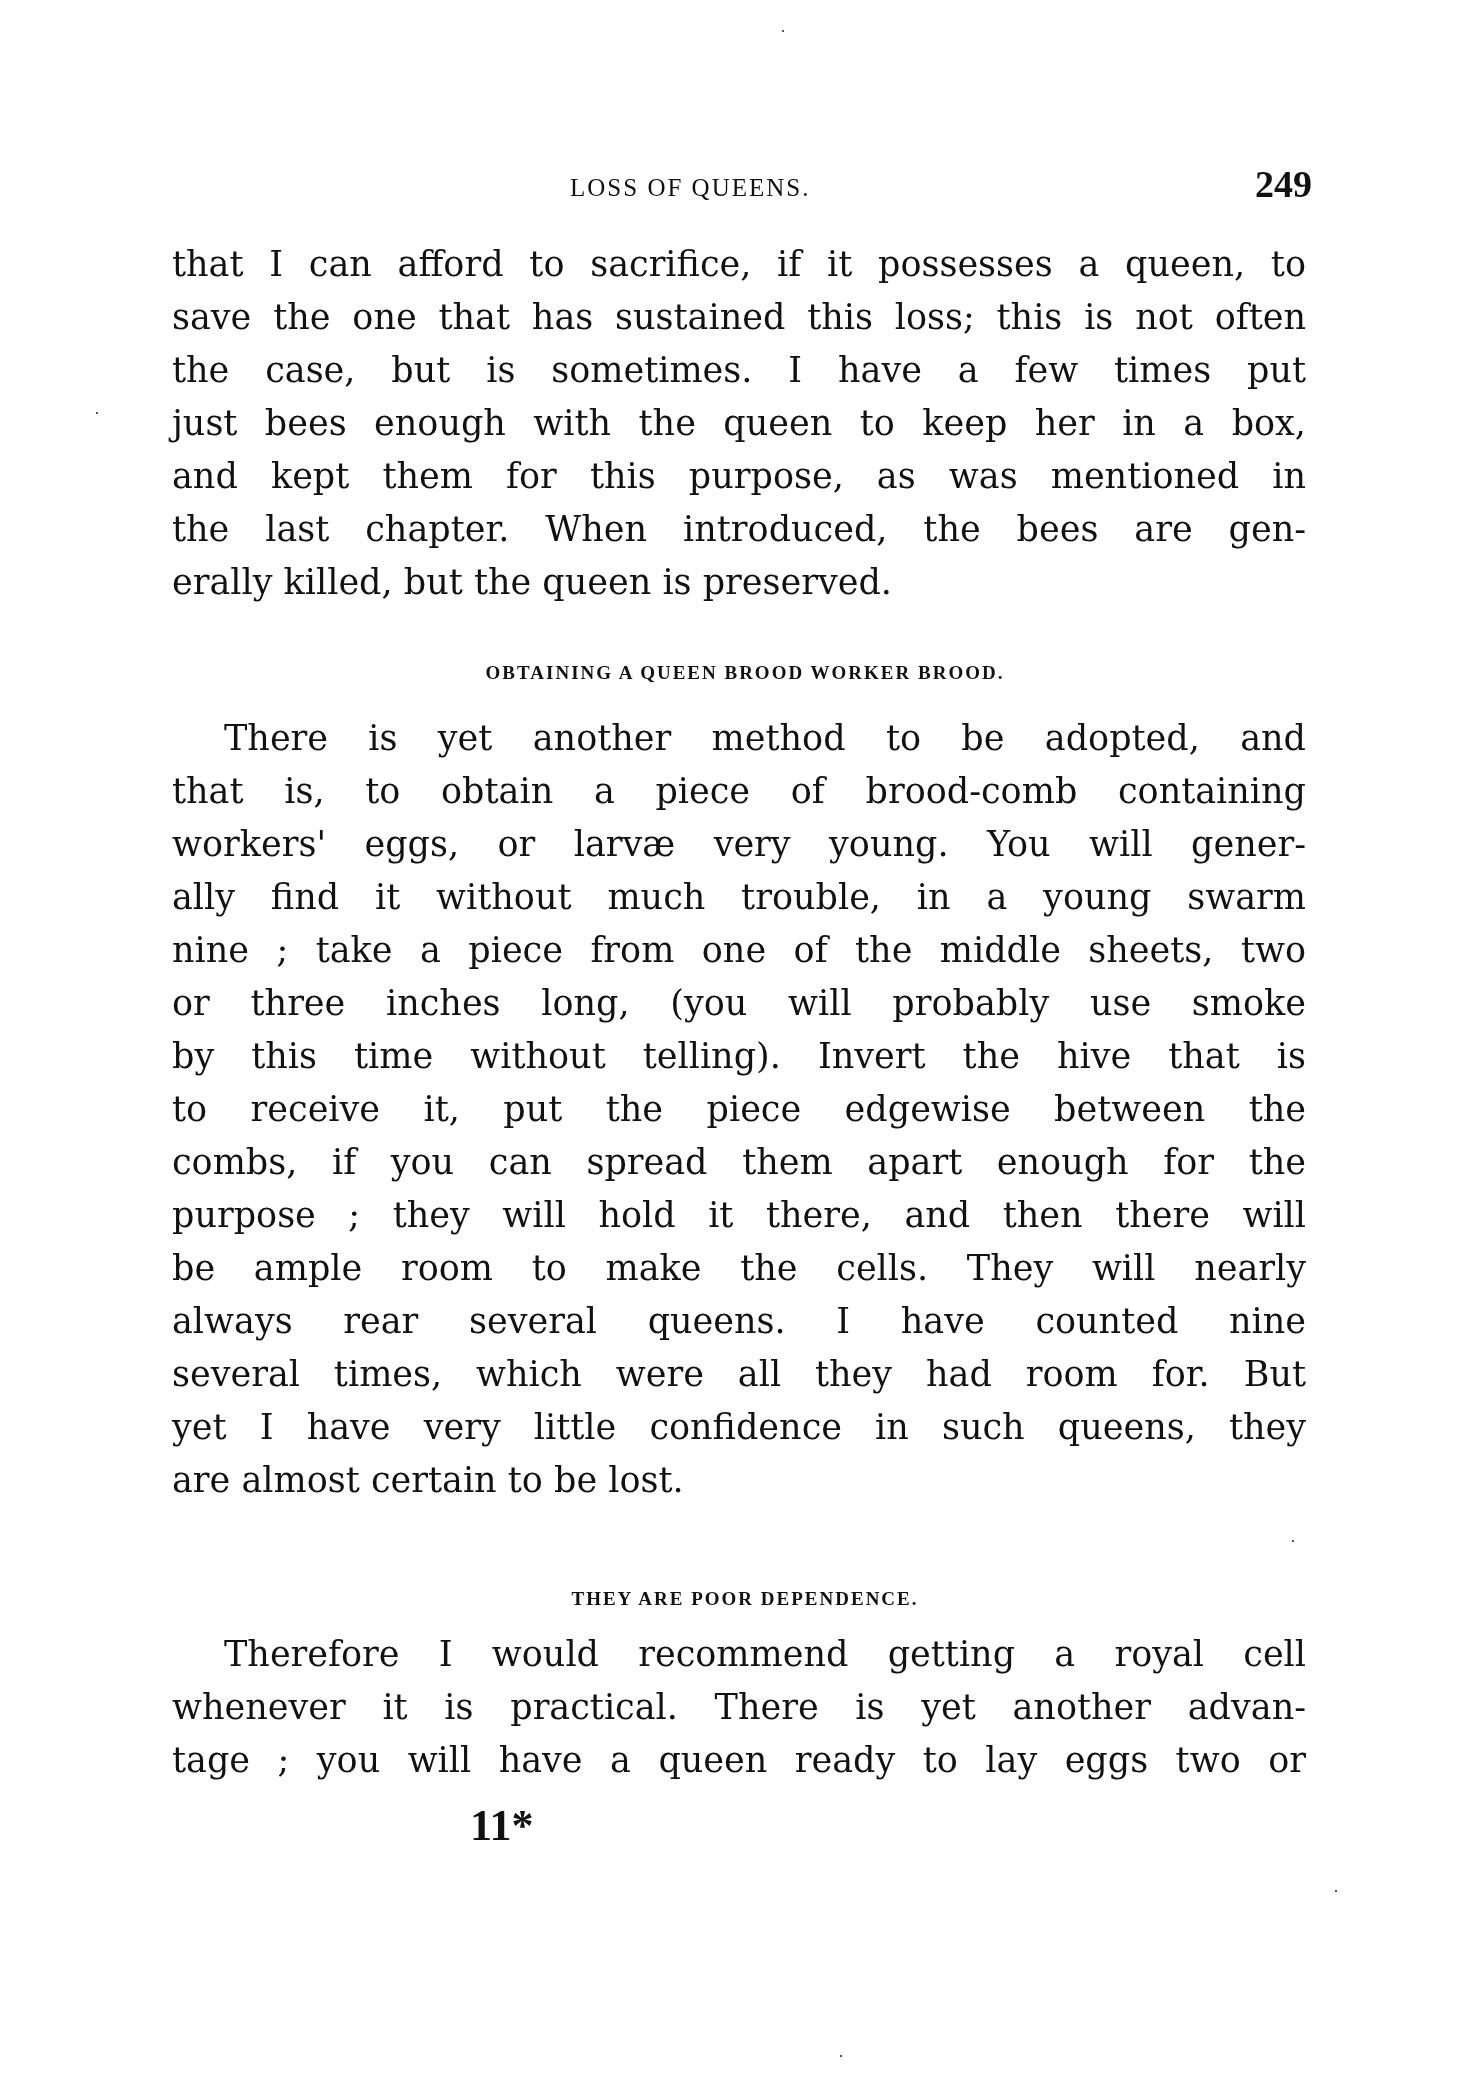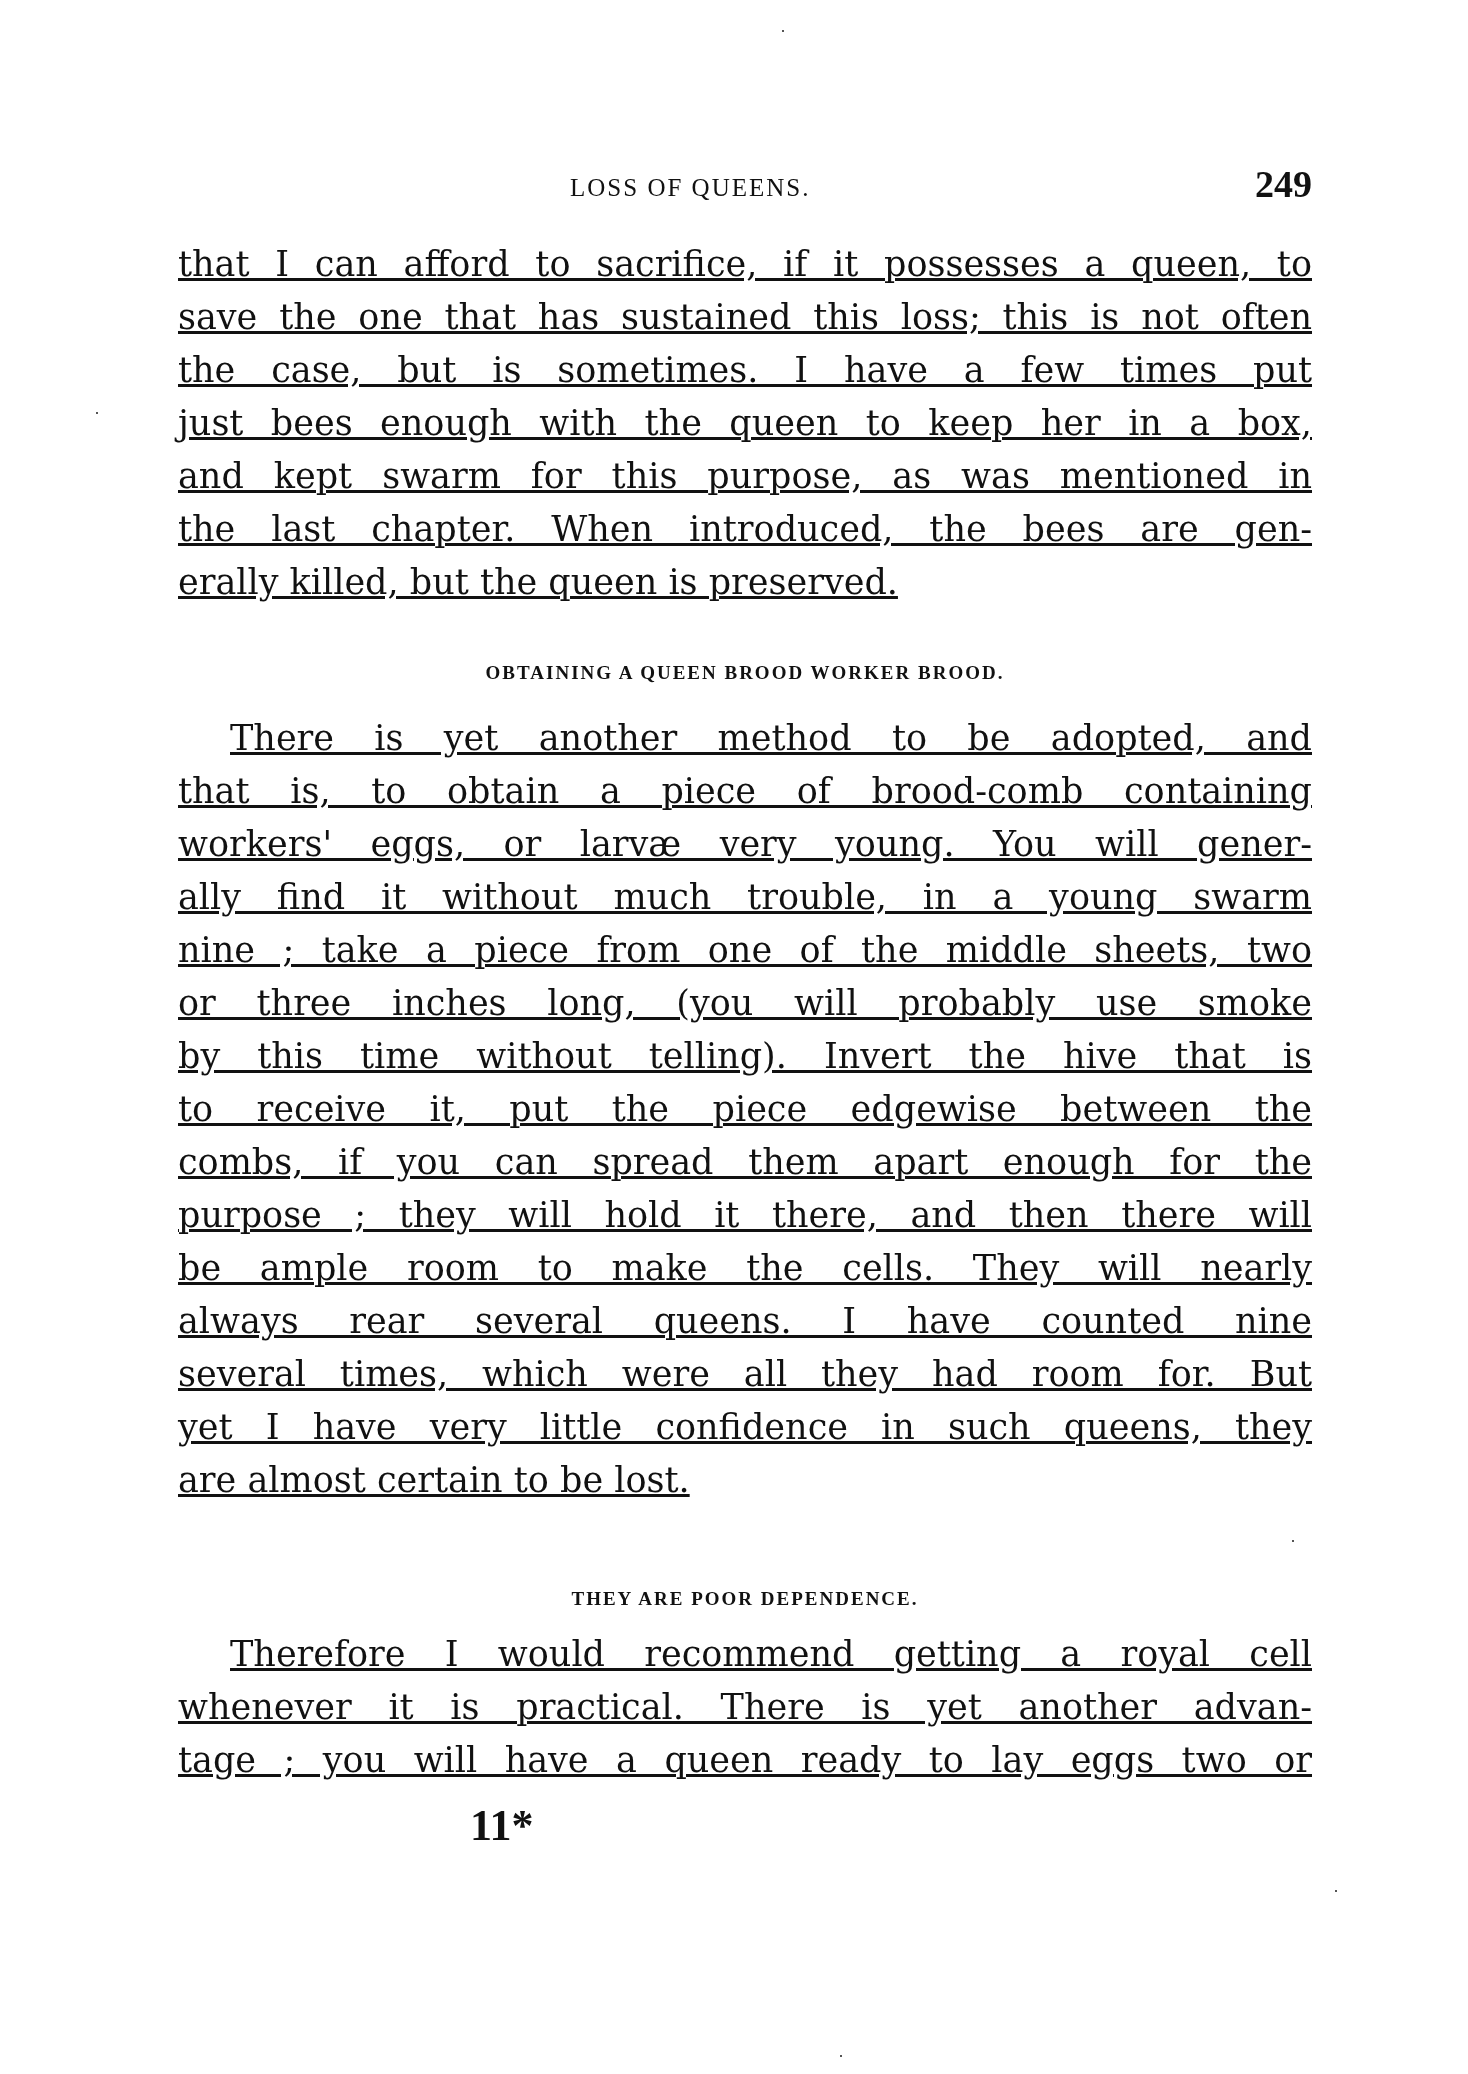--- a/index.html
+++ b/index.html
@@ -39,23 +39,22 @@
   .page-number {
     position: absolute;
     right: 0;
     top: 0;
     font-size: 38px;
     font-weight: bold;
     font-family: "Liberation Serif", serif;
   }
   .block {
     position: absolute;
-    left: 178px;
+    left: 172px;
     width: 1134px;
-    text-decoration: underline;
   }
   .line {
     display: block;
     height: 53px;
     line-height: 53px;
     font-size: 35px;
     text-align: justify;
     text-align-last: justify;
     white-space: nowrap;
     overflow: visible;
@@ -111,21 +110,21 @@
     <span class="line">
         <span class="line-inner">save the one that has sustained this loss; this is not often</span>
       </span>
     <span class="line">
         <span class="line-inner">the case, but is sometimes. I have a few times put</span>
       </span>
     <span class="line">
         <span class="line-inner">just bees enough with the queen to keep her in a box,</span>
       </span>
     <span class="line">
-        <span class="line-inner">and kept swarm for this purpose, as was mentioned in</span>
+        <span class="line-inner">and kept them for this purpose, as was mentioned in</span>
       </span>
     <span class="line">
         <span class="line-inner">the last chapter. When introduced, the bees are gen-</span>
       </span>
     <span class="line last">
         <span class="line-inner">erally killed, but the queen is preserved.</span>
       </span>
   </div>
 
   <div class="subhead" style="top:662px;">OBTAINING A QUEEN BROOD WORKER BROOD.</div>

